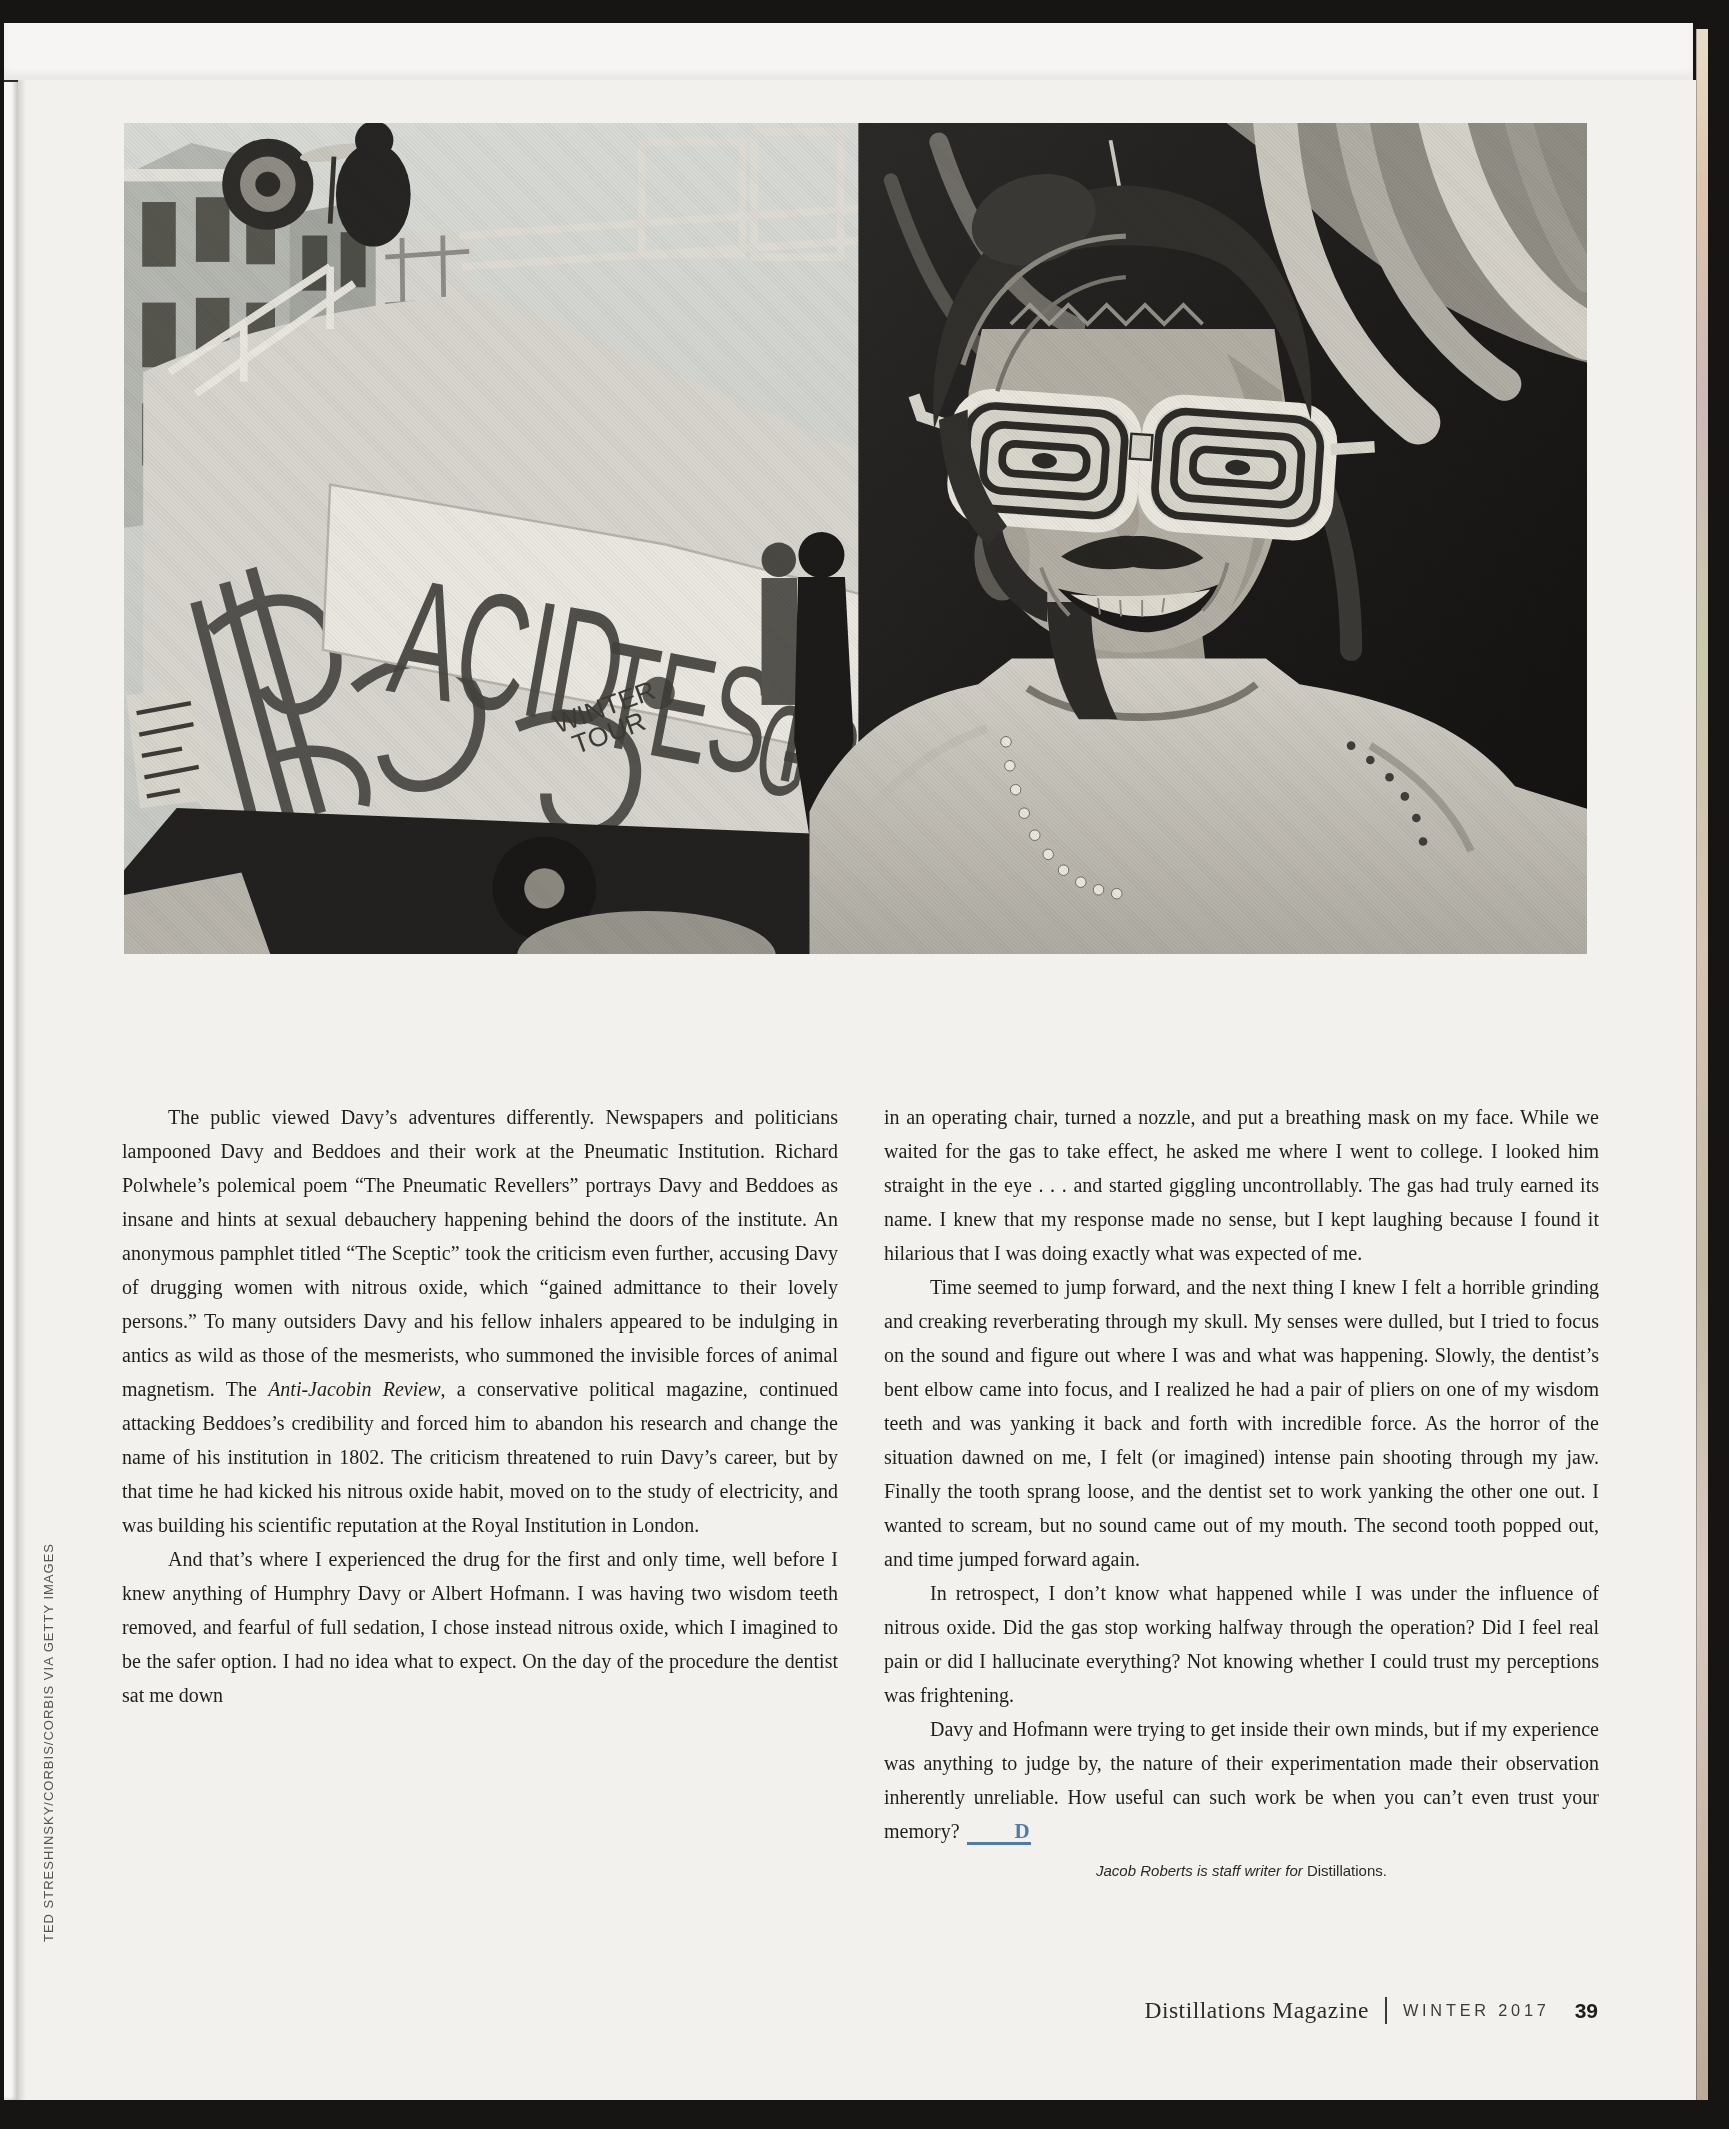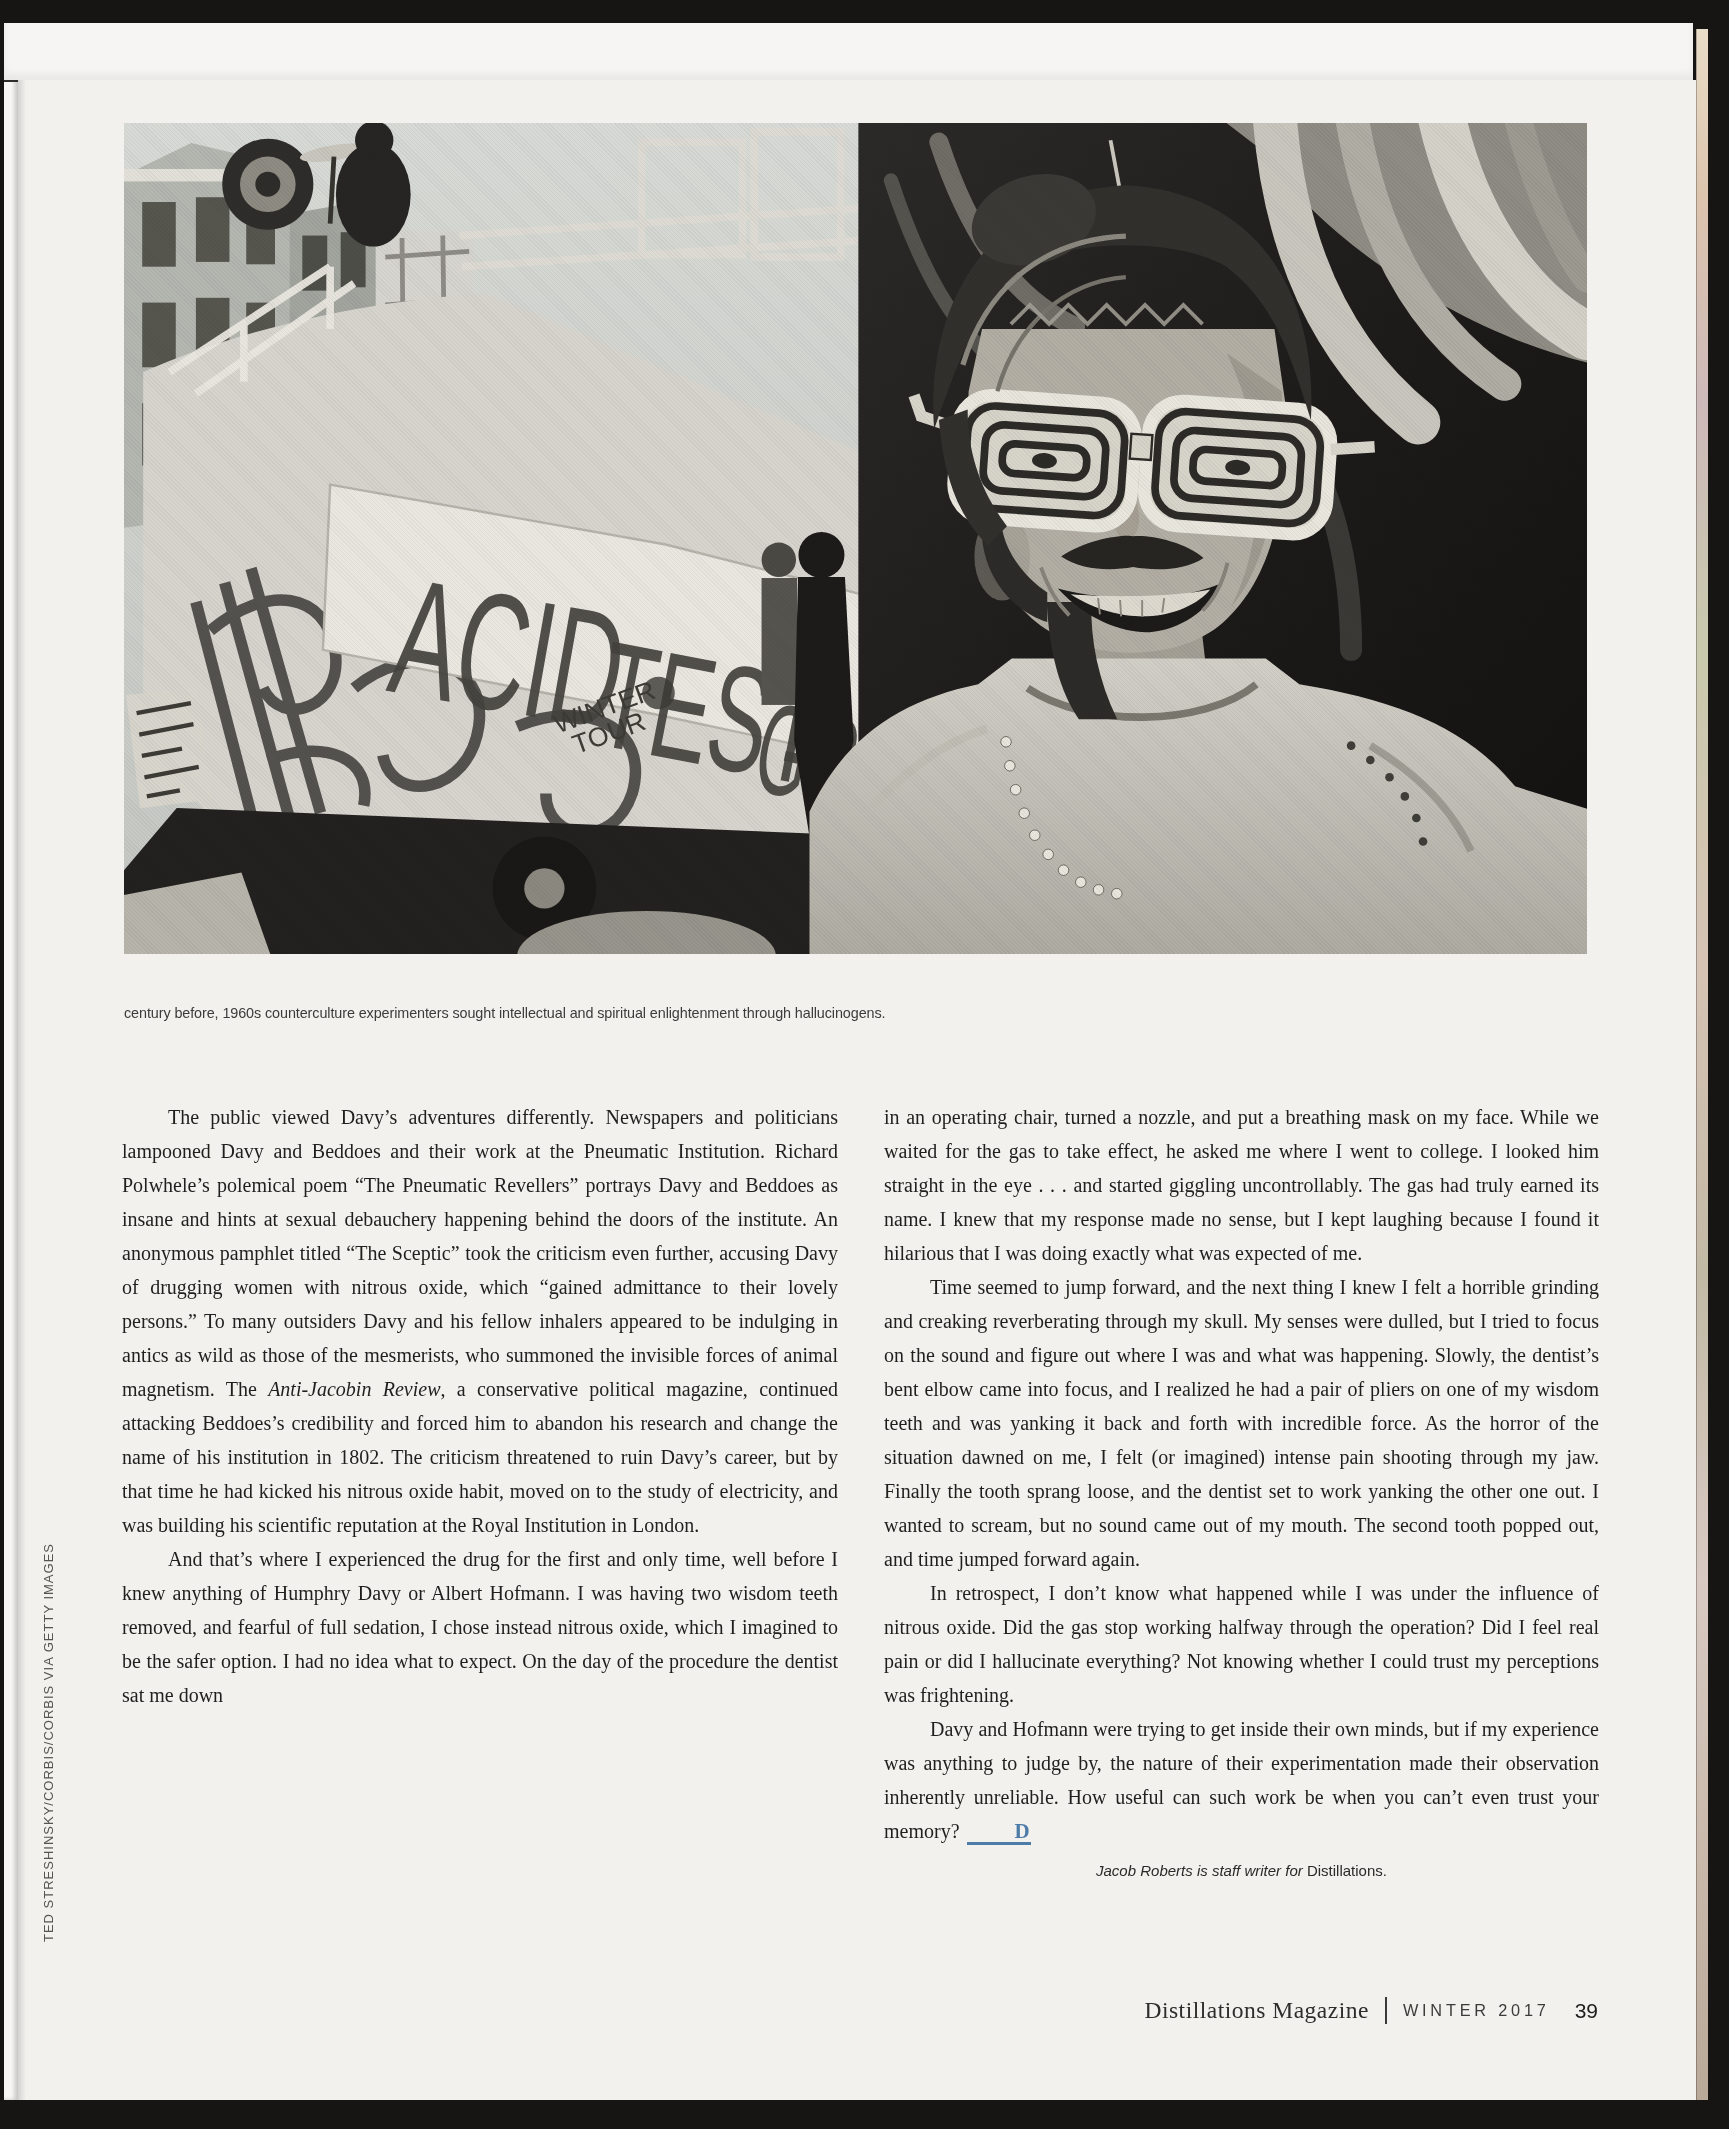--- a/index.html
+++ b/index.html
@@ -44,21 +44,21 @@
     border-bottom:3.8px solid #4d7ca8;padding:0 1.4px 2.4px 1.4px;margin-left:7.7px;}
   .byline{margin-top:12.5px !important;font-family:"Liberation Sans",sans-serif;font-size:15px;
     line-height:19px;color:#2b2a28;text-align:center;}
   .byline .it{font-style:italic;}
   
   .footer{position:absolute;left:815px;top:1917px;width:765px;display:flex;justify-content:flex-end;
     align-items:center;}
   .footer .mag{font-family:Liberation Serif, serif;font-size:23.5px;color:#2e2d2b;letter-spacing:0.5px;}
   .footer .bar{width:1.4px;height:27px;background:#3a3938;margin:0 16.3px;}
   .footer .season{font-family:"Liberation Sans",sans-serif;font-size:16.3px;letter-spacing:3.8px;color:#3d3c3a;}
-  .footer .pagenum{font-family:"Liberation Sans",sans-serif;font-weight:normal;font-size:21px;color:#1e1d1b;
+  .footer .pagenum{font-family:"Liberation Sans",sans-serif;font-weight:bold;font-size:21px;color:#1e1d1b;
     margin-left:25px;}
 </style>
 </head>
 <body>
 
 <div class="scan">
   <div class="page-edge-left"></div>
   <div class="top-page-strip"></div>
   <div class="edge-colors"></div>
 
@@ -278,21 +278,20 @@
               <circle cx="2640" cy="1366" r="9"></circle>
             <circle cx="2672" cy="1406" r="9"></circle>
               <circle cx="2696" cy="1451" r="9"></circle>
               <circle cx="2710" cy="1500" r="9"></circle>
           </g>
         </g>
       </svg>
     </figure>
 
     <div class="caption">
-      <div class="cap-line">century before, 1960s counterculture experimenters sought intellectual and spiritual enlightenment through hallucinogens.</div>
     </div>
 
     <div class="credit">TED STRESHINSKY/CORBIS/CORBIS VIA GETTY IMAGES</div>
 
     <div class="col col-left">
       <p class="indent"><span>The public viewed Davy’s adventures differently. Newspapers and politicians lampooned Davy and Beddoes and their work at the Pneumatic Institution. Richard Polwhele’s polemical poem “The Pneumatic Revellers” portrays Davy and Beddoes as insane and hints at sexual debauchery happening behind the doors of the institute. An anonymous pamphlet titled “The Sceptic” took the criticism even further, accusing Davy of drugging women with nitrous oxide, which “gained admittance to their lovely persons.” To many outsiders Davy and his fellow inhalers appeared to be indulging in antics as wild as those of the mesmerists, who summoned the invisible forces of animal magnetism. The </span><i>Anti-Jacobin Review</i><span>, a conservative political magazine, continued attacking Beddoes’s credibility and forced him to abandon his research and change the name of his institution in 1802. The criticism threatened to ruin Davy’s career, but by that time he had kicked his nitrous oxide habit, moved on to the study of electricity, and was building his scientific reputation at the Royal Institution in London.</span></p>
       <p class="indent">And that’s where I experienced the drug for the first and only time, well before I knew anything of Humphry Davy or Albert Hofmann. I was having two wisdom teeth removed, and fearful of full sedation, I chose instead nitrous oxide, which I imagined to be the safer option. I had no idea what to expect. On the day of the procedure the dentist sat me down</p>
     </div>
 
     <div class="col col-right">

